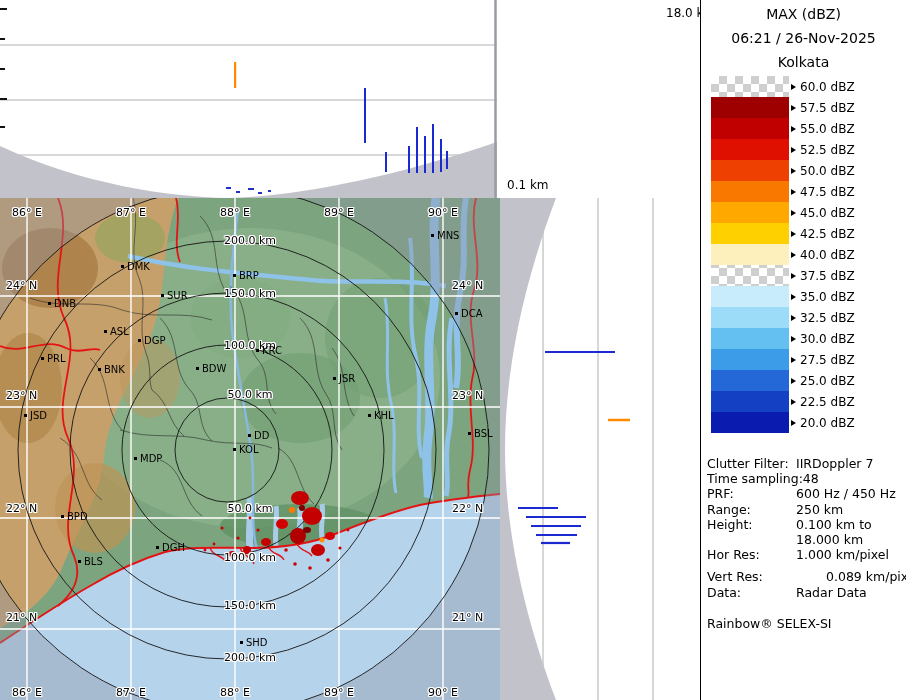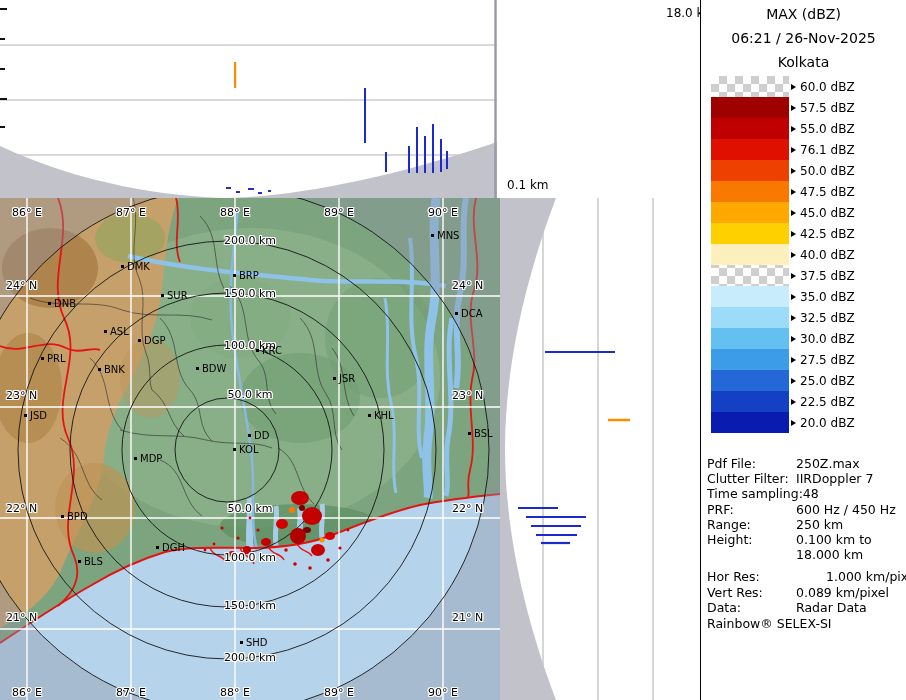--- a/index.html
+++ b/index.html
@@ -392,21 +392,21 @@
         <div class="legend-label-row">
           <span class="tri"></span>
           <span class="legend-text">57.5 dBZ</span>
         </div>
         <div class="legend-label-row">
           <span class="tri"></span>
           <span class="legend-text">55.0 dBZ</span>
         </div>
         <div class="legend-label-row">
           <span class="tri"></span>
-          <span class="legend-text">76.1 dBZ</span>
+          <span class="legend-text">52.5 dBZ</span>
         </div>
         <div class="legend-label-row">
           <span class="tri"></span>
           <span class="legend-text">50.0 dBZ</span>
         </div>
         <div class="legend-label-row">
           <span class="tri"></span>
           <span class="legend-text">47.5 dBZ</span>
         </div>
         <div class="legend-label-row">
@@ -449,24 +449,20 @@
           <span class="tri"></span>
           <span class="legend-text">22.5 dBZ</span>
         </div>
         <div class="legend-label-row">
           <span class="tri"></span>
           <span class="legend-text">20.0 dBZ</span>
         </div>
       </div>
 
     <div id="info-block">
-        <div class="info-row">
-          <span class="ik">Pdf File:</span>
-          <span class="iv">250Z.max</span>
-        </div>
         <div class="info-row">
           <span class="ik">Clutter Filter:</span>
           <span class="iv">IIRDoppler 7</span>
         </div>
         <div class="info-row">
           <span class="ik">Time sampling:48</span>
           <span class="iv"></span>
         </div>
         <div class="info-row">
           <span class="ik">PRF:</span>

